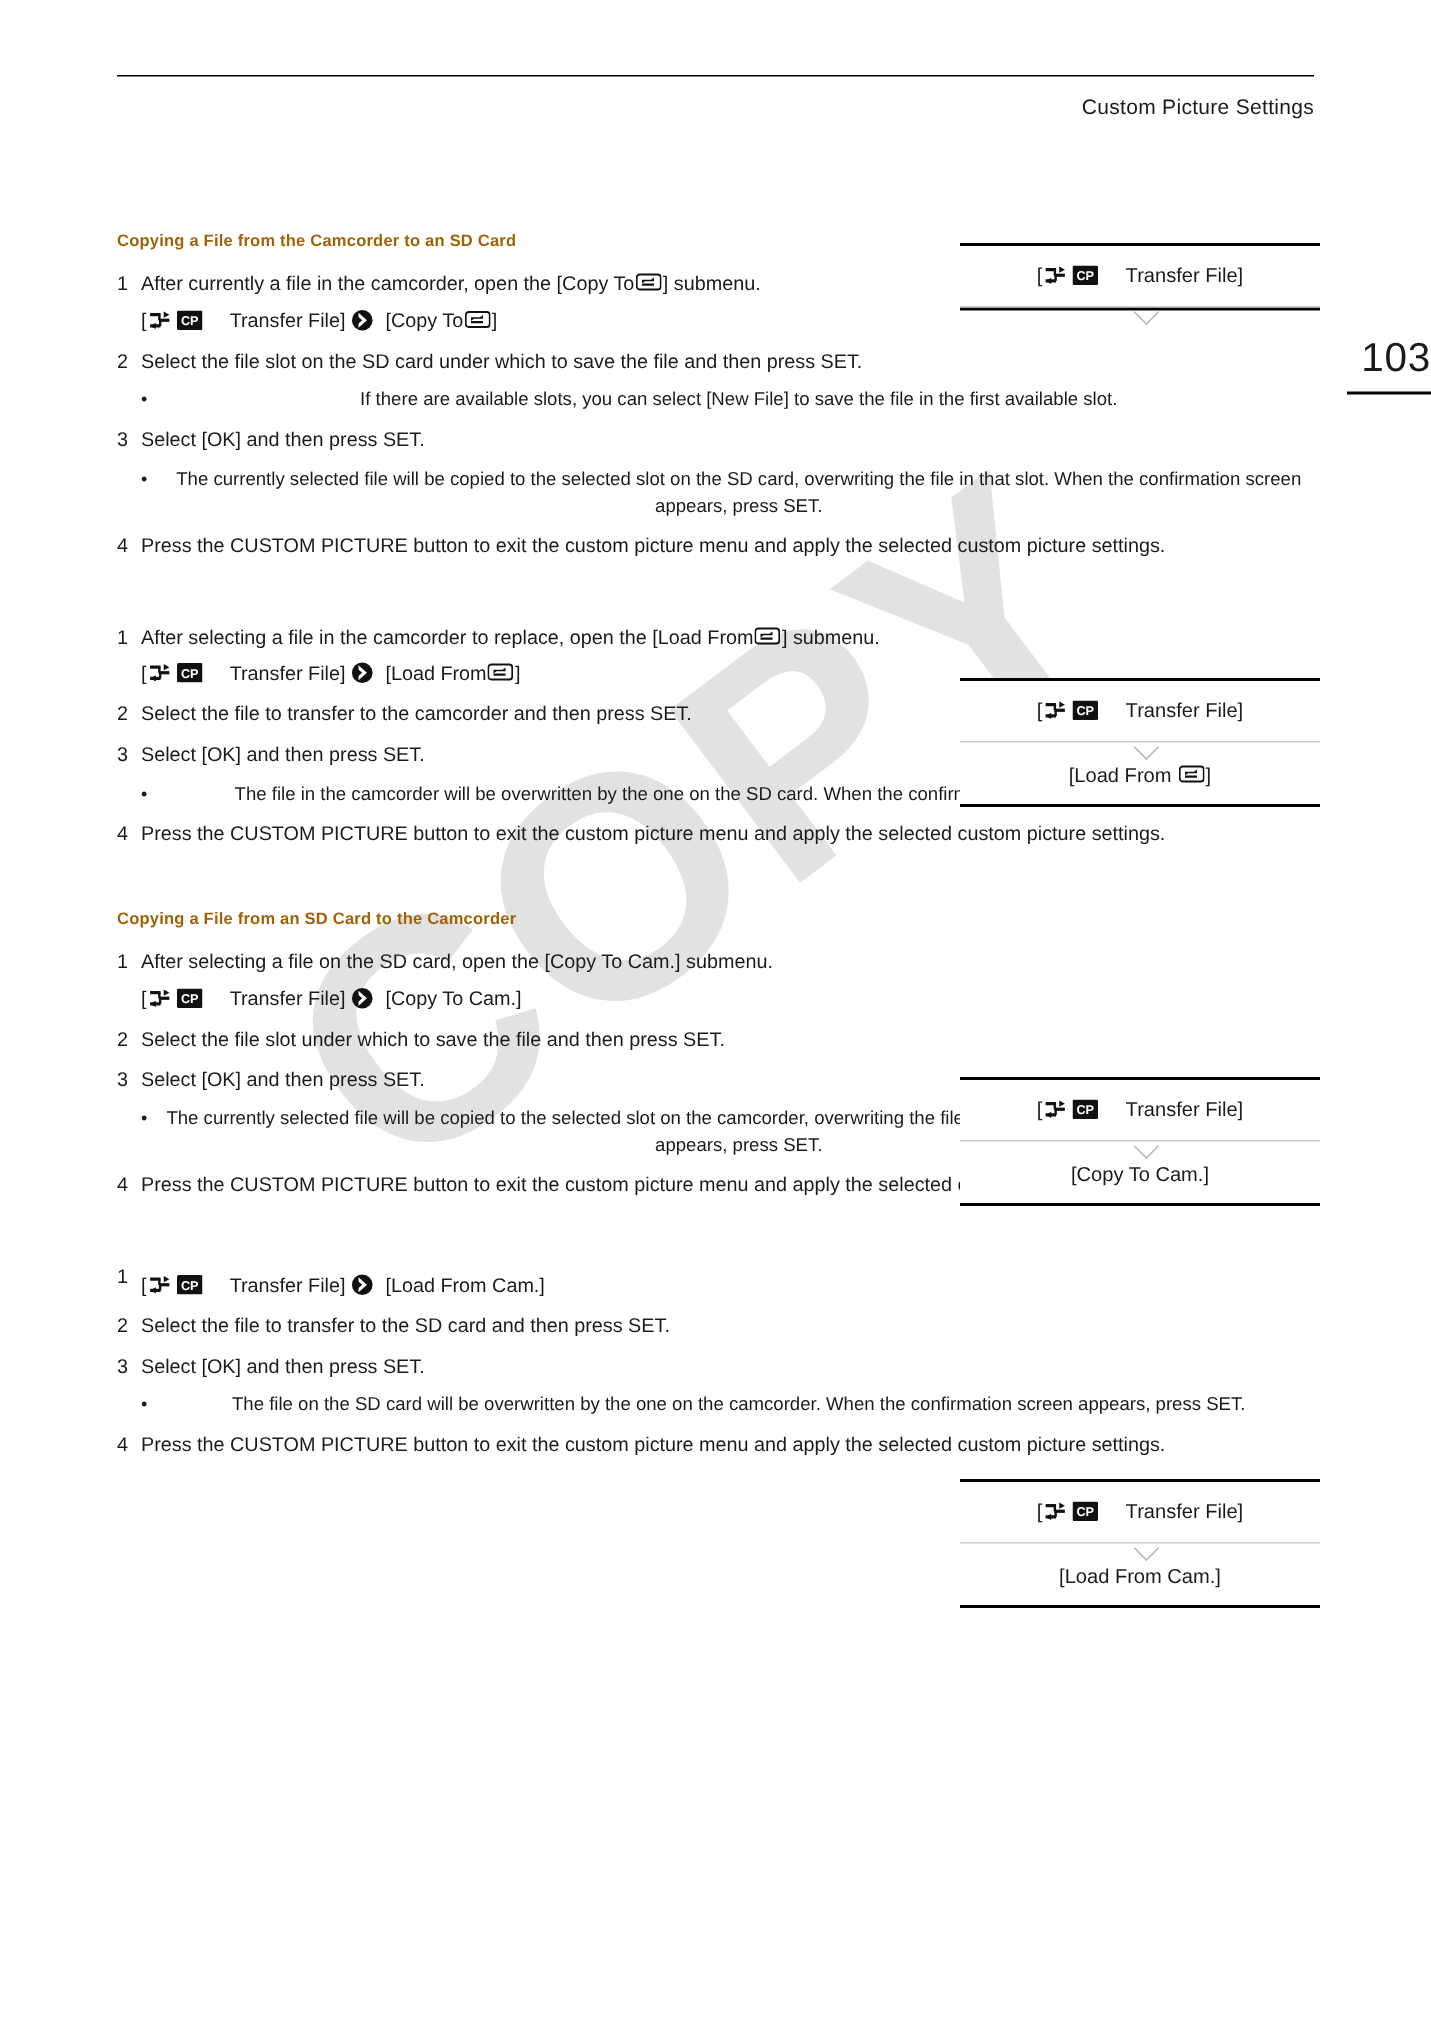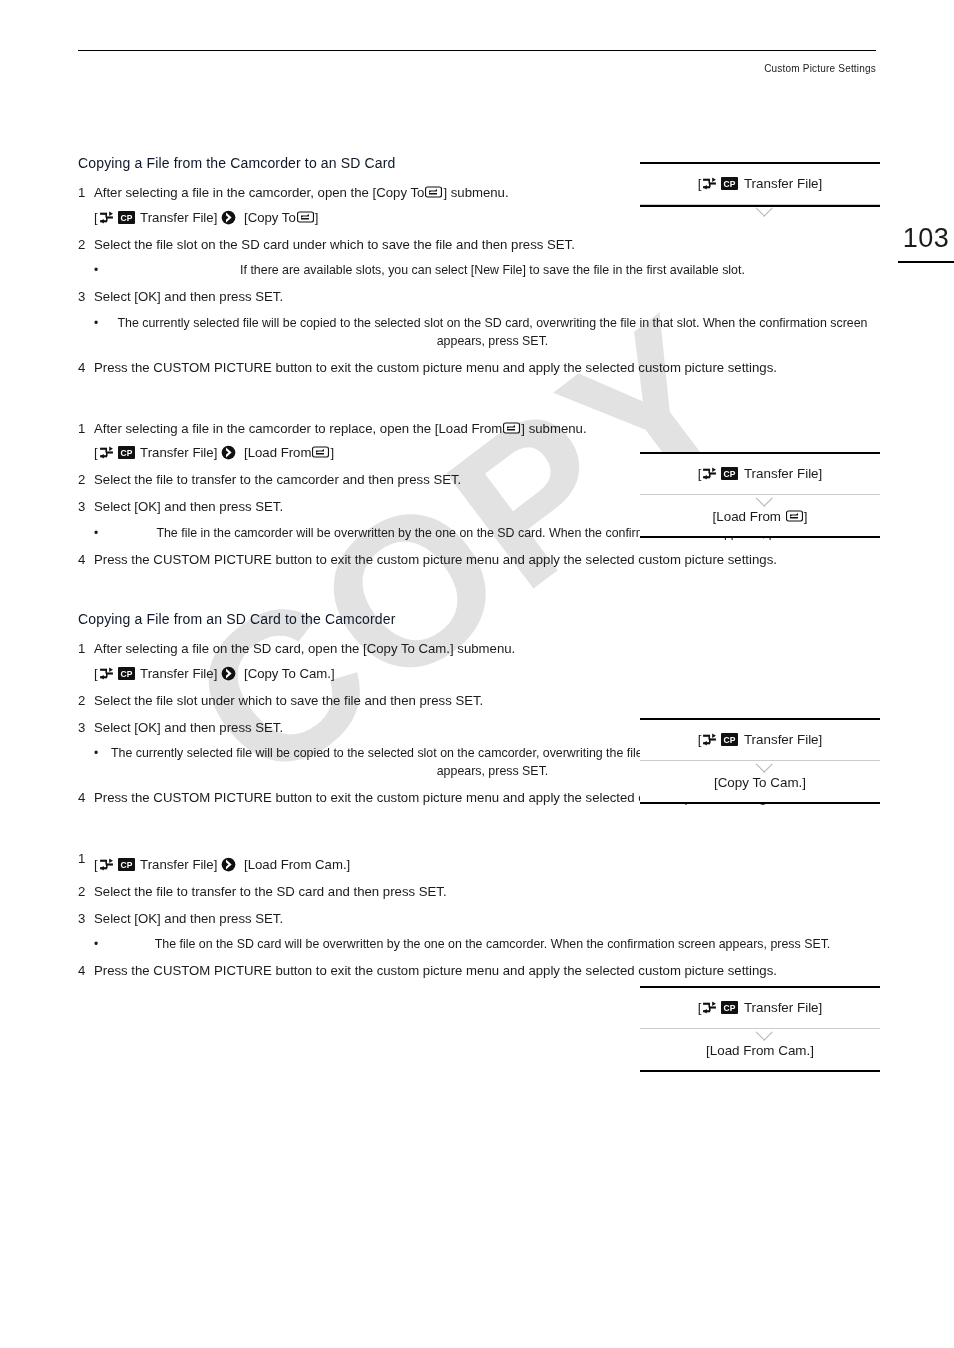--- a/index.html
+++ b/index.html
@@ -45,33 +45,33 @@
     top: 50px;
     width: 798px;
     height: 1px;
     background: #000000;
     z-index: 3;
   }
   .header-title {
     position: absolute;
     right: 78px;
     top: 63px;
-    font-size: 10px;
+    font-size: 14px;
     letter-spacing: .2px;
     color: #1b1b1b;
     z-index: 3;
   }
 
   
   .folio {
     position: absolute;
     left: 898px;
     top: 225px;
     z-index: 3;
-    text-align: center;
+    text-align: right;
   }
   .folio-num {
     font-size: 27px;
     color: #1b1b1b;
     line-height: 1;
     letter-spacing: .5px;
   }
   .folio-rule {
     margin-top: 9px;
     width: 56px;
@@ -82,25 +82,25 @@
   
   .content {
     position: absolute;
     left: 78px;
     top: 155px;
     width: 800px;
     z-index: 2;
   }
 
   h2.section-title {
-    font-size: 14px;
-    font-weight: normal;
+    font-size: 11px;
+    font-weight: bold;
     margin: 0 0 13px 0;
     letter-spacing: .15px;
-    color: #0f172a;
+    color: #a16207;
   }
   .section {
     margin-bottom: 42px;
   }
 
   
   .step {
     display: flex;
     margin-bottom: 8px;
     font-size: 13.2px;
@@ -143,21 +143,21 @@
 
   
   .icon-transfer,
   .icon-cp,
   .icon-sd,
   .icon-arrow {
     display: inline-block;
     vertical-align: -2px;
   }
   .icon-transfer { width: 15px; height: 13px; margin: 0 1px; }
-  .icon-cp       { width: 17px; height: 13px; margin: 0 2px 0 3px; }
+  .icon-cp       { width: 17px; height: 13px; margin: 0 15px 0 3px; }
   .icon-sd       { width: 17px; height: 12px; margin: 0 1px; vertical-align: -1px; }
   .icon-arrow    { width: 15px; height: 15px; margin: 0 4px; vertical-align: -3px; }
 
   .icon-transfer svg, .icon-cp svg, .icon-sd svg, .icon-arrow svg {
     display: block;
     width: 100%;
     height: 100%;
   }
 
   
@@ -219,21 +219,21 @@
   </div>
 
   <div class="content">
 
     <div class="section">
       <h2 class="section-title">Copying a File from the Camcorder to an SD Card</h2>
 
       <div class="step w-mid">
         <div class="step-num">1</div>
         <div class="step-body">
-          <span>After selecting a file in the camcorder, open the [Copy To</span><span class="icon-sd"><svg viewBox="0 0 34 24">
+          <span>After currently a file in the camcorder, open the [Copy To</span><span class="icon-sd"><svg viewBox="0 0 34 24">
                 <rect x="1" y="2" width="32" height="20" rx="4" ry="4" fill="#fff" stroke="#111" stroke-width="2.4"></rect>
                 <path d="M8 9 h12 l4 -3 v5 h-12 l-4 3 z" fill="#111"></path>
                 <rect x="8" y="14" width="16" height="3" fill="#111"></rect>
               </svg></span><span>] submenu.</span>
           <div class="menupath"><span>[</span><span class="icon-transfer"><svg viewBox="0 0 28 24">
                   <rect x="2" y="3" width="13" height="4" fill="#111"></rect>
                   <rect x="13" y="10" width="13" height="4" fill="#111"></rect>
                   <rect x="2" y="17" width="13" height="4" fill="#111"></rect>
                   <path d="M19 1 l7 4 l-7 4 z" fill="#111"></path>
                   <path d="M9 15 l-7 4 l7 4 z" fill="#111"></path>

